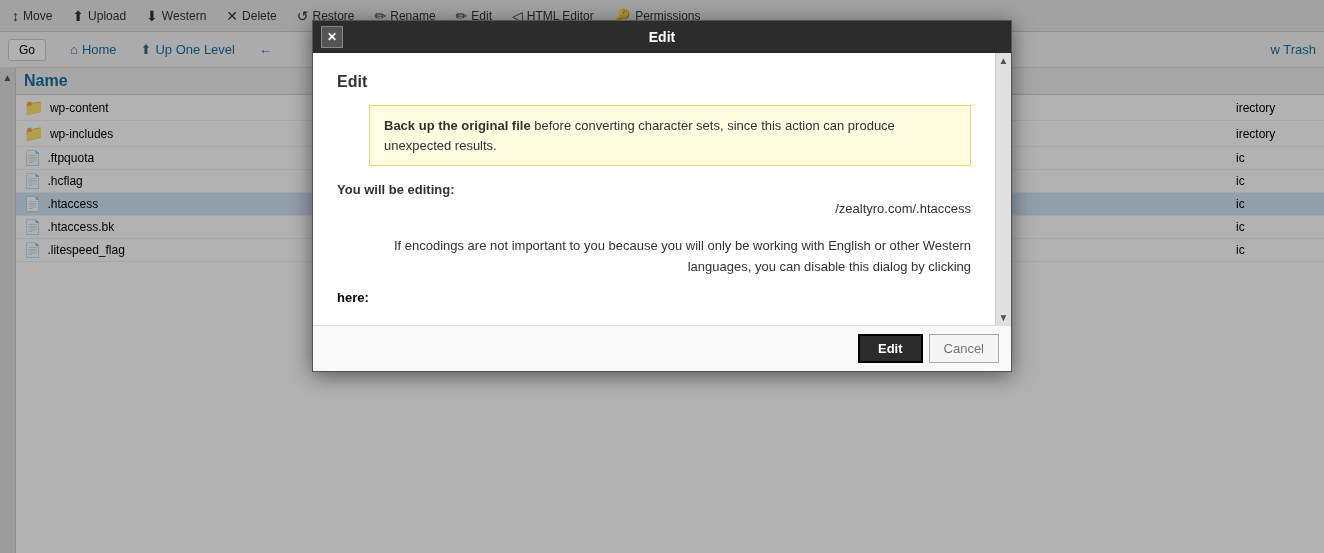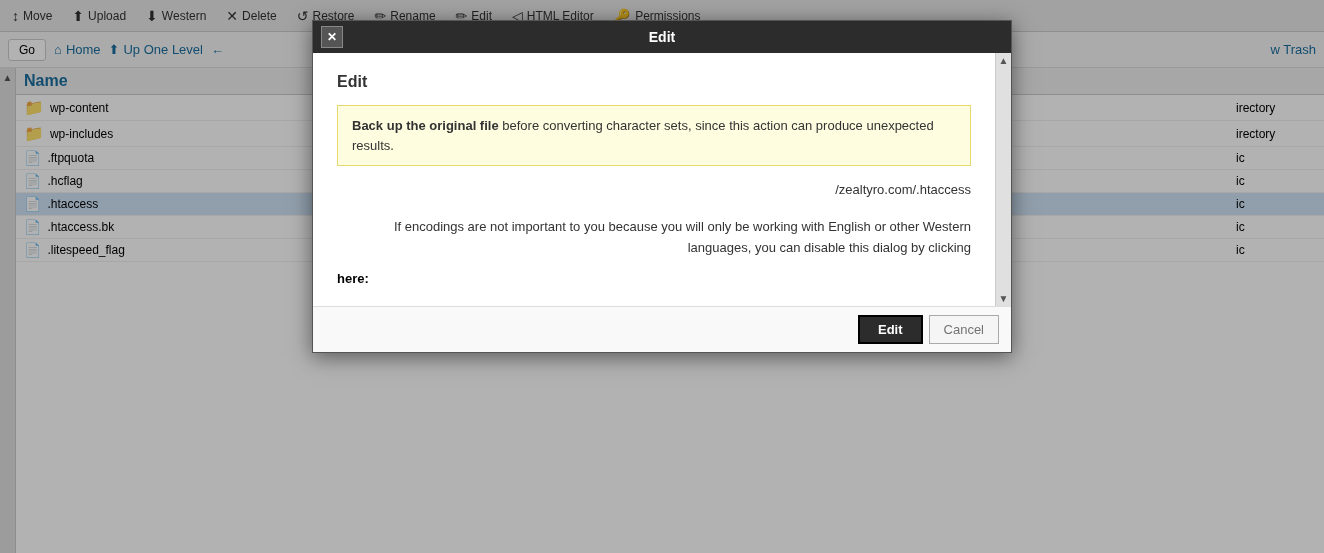--- a/index.html
+++ b/index.html
@@ -45,21 +45,21 @@
     }
 
     
     .navbar {
       background: #f5f5f5;
       border-bottom: 1px solid #ddd;
       height: 36px;
       display: flex;
       align-items: center;
       padding: 0 8px;
-      gap: 8px;
+      gap: 24px;
     }
     .nav-btn {
       background: #fff;
       border: 1px solid #ccc;
       border-radius: 3px;
       padding: 3px 10px;
       font-size: 12px;
       cursor: pointer;
     }
     .nav-link {
@@ -218,20 +218,21 @@
     }
 
     .warning-box {
       background: #fffde0;
       border: 1px solid #e8d870;
       padding: 10px 14px;
       margin-bottom: 16px;
       font-size: 13px;
       line-height: 1.5;
       color: #333;
+      margin-left: 32px;
     }
     .warning-box strong {
       font-weight: bold;
     }
 
     .editing-label {
       font-weight: bold;
       font-size: 13px;
       color: #333;
       margin-bottom: 4px;
@@ -453,20 +454,21 @@
 
     <div class="modal-body-wrapper">
       <div class="modal-body">
 
         <h2 class="modal-heading">Edit</h2>
 
         <div class="warning-box">
           <strong>Back up the original file</strong><span> before converting character sets, since this action can produce unexpected results.</span>
         </div>
 
+        <div class="editing-label">You will be editing:</div>
         <div class="editing-path">/zealtyro.com/.htaccess</div>
 
         <div class="encoding-text">
           <span>If encodings are not important to you because you will only be working with English or other Western languages, you can disable this dialog by clicking</span>
         </div>
         <div class="encoding-inline">
           <span class="here-label">here:</span>
         </div>
 
       </div>

